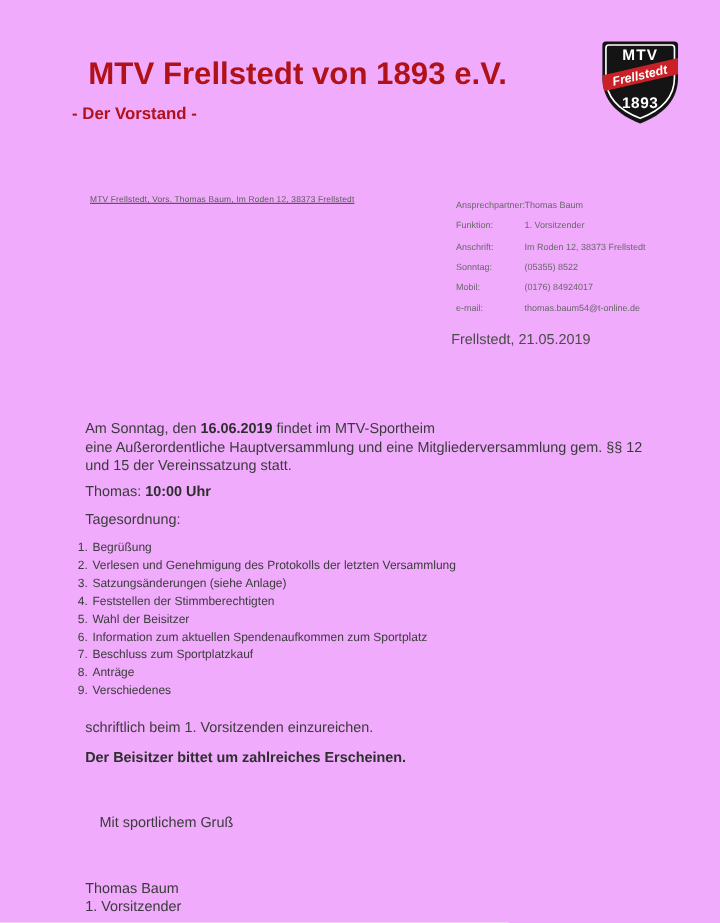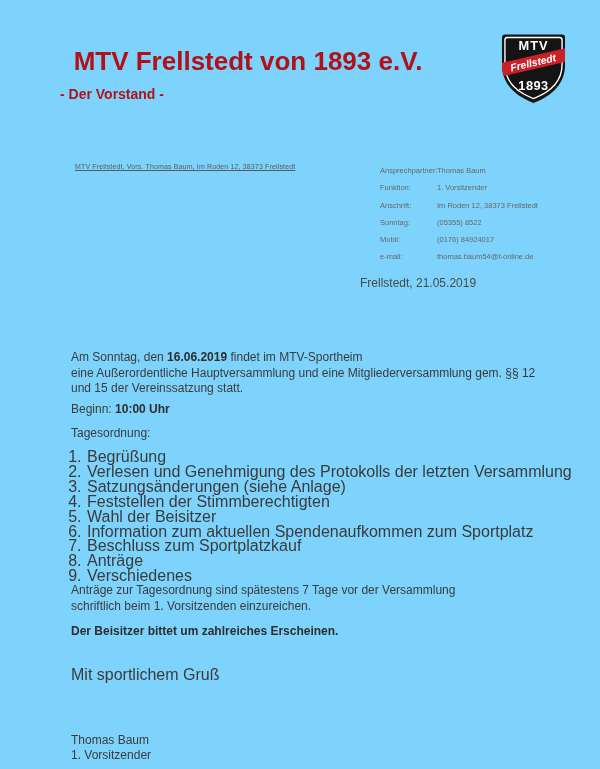--- a/index.html
+++ b/index.html
@@ -3,60 +3,60 @@
 <meta charset="utf-8">
 <title>MTV Frellstedt Einladung</title>
 <style>
   :root{
     --red:#b11218;
     --banner-red:#c92127;
     --shield-black:#141414;
   }
   html,body{margin:0;padding:0;background:#ffffff;}
   .page{
-    position:relative;width:600px;height:769px;background:#7dd3fc;
+    position:relative;width:600px;height:769px;background:#f0abfc;
     font-family:"Liberation Sans","DejaVu Sans",sans-serif;color:#3b3b3b;overflow:hidden;
   }
   .page-title{
     position:absolute;left:62px;top:46px;width:372px;margin:0;
     text-align:center;font-size:26px;line-height:30px;font-weight:700;color:var(--red);
     white-space:nowrap;
   }
   .subtitle{
     position:absolute;left:60px;top:86px;width:340px;
     font-size:14px;font-weight:700;color:var(--red);
   }
   .logo{position:absolute;left:501px;top:33px;width:65px;height:72px;}
   .logo svg{display:block;}
   .sender-line{
     position:absolute;left:75px;top:163px;
     font-size:7px;letter-spacing:.15px;color:#5a5a5a;text-decoration:underline;white-space:nowrap;
   }
   .contact{position:absolute;left:380px;top:166px;font-size:7.5px;color:#686868;}
   .contact .row{display:flex;height:17.3px;}
   .contact .lbl{width:57px;flex:0 0 57px;}
-  .dateline{position:absolute;left:360px;top:276px;font-size:12px;color:#4a4a4a;text-align:center;}
+  .dateline{position:absolute;left:376px;top:276px;font-size:12px;color:#4a4a4a;text-align:center;}
   .subject{
     position:absolute;left:71px;top:311px;margin:0;
     font-size:12px;line-height:15.5px;font-weight:700;color:#2e2e2e;white-space:nowrap;
   }
   .intro{position:absolute;left:71px;top:350px;margin:0;font-size:12px;line-height:15.5px;white-space:nowrap;}
   .begin{position:absolute;left:71px;top:402px;margin:0;font-size:12px;white-space:nowrap;}
   .agenda-title{position:absolute;left:71px;top:426px;margin:0;font-size:12px;}
   .agenda{
-    position:absolute;left:65px;top:450px;margin:0;padding:0 0 0 21px;
-    font-size:16px;line-height:14.9px;list-style:decimal;white-space:nowrap;
+    position:absolute;left:55px;top:450px;margin:0;padding:0 0 0 21px;
+    font-size:10px;line-height:14.9px;list-style:decimal;white-space:nowrap;
   }
   .agenda li{padding-left:1px;}
   .note{position:absolute;left:71px;top:583px;margin:0;font-size:12px;line-height:15.5px;white-space:nowrap;}
   .emphasis{
     position:absolute;left:71px;top:624px;margin:0;
     font-size:12px;font-weight:700;color:#2e2e2e;white-space:nowrap;
   }
-  .closing{position:absolute;left:71px;top:666px;margin:0;font-size:16px;}
+  .closing{position:absolute;left:71px;top:666px;margin:12px;font-size:12px;}
   .signature{position:absolute;left:71px;top:733px;font-size:12px;line-height:15px;}
   b{color:#2e2e2e;}
   .shield-text{font-family:"Liberation Sans","DejaVu Sans",sans-serif;}
 </style>
 </head>
 <body>
 
 <div class="page">
 
   <h1 class="page-title">MTV Frellstedt von 1893 e.V.</h1>
@@ -107,37 +107,37 @@
       <span class="lbl">e-mail:</span>
       <span class="val">thomas.baum54@t-online.de</span>
     </div>
   </div>
 
   <div class="dateline">Frellstedt, 21.05.2019</div>
 
 
   <p class="intro"><span>Am Sonntag, den </span><b>16.06.2019</b><span> findet im MTV-Sportheim</span><br><span>eine Außerordentliche Hauptversammlung und eine Mitgliederversammlung gem. §§ 12</span><br><span>und 15 der Vereinssatzung statt.</span></p>
 
-  <p class="begin"><span>Beginn: </span><b>10:00 Uhr</b></p>
+  <p class="begin"><span>Thomas: </span><b>10:00 Uhr</b></p>
 
   <p class="agenda-title">Tagesordnung:</p>
 
   <ol class="agenda">
     <li>Begrüßung</li>
     <li>Verlesen und Genehmigung des Protokolls der letzten Versammlung</li>
     <li>Satzungsänderungen (siehe Anlage)</li>
     <li>Feststellen der Stimmberechtigten</li>
     <li>Wahl der Beisitzer</li>
     <li>Information zum aktuellen Spendenaufkommen zum Sportplatz</li>
     <li>Beschluss zum Sportplatzkauf</li>
     <li>Anträge</li>
     <li>Verschiedenes</li>
   </ol>
 
-  <p class="note"><span>Anträge zur Tagesordnung sind spätestens 7 Tage vor der Versammlung</span><br><span>schriftlich beim 1. Vorsitzenden einzureichen.</span></p>
+  <p class="note"><br><span>schriftlich beim 1. Vorsitzenden einzureichen.</span></p>
 
   <p class="emphasis">Der Beisitzer bittet um zahlreiches Erscheinen.</p>
 
   <p class="closing">Mit sportlichem Gruß</p>
 
   <div class="signature">
     <div>Thomas Baum</div>
     <div>1. Vorsitzender</div>
   </div>
 

